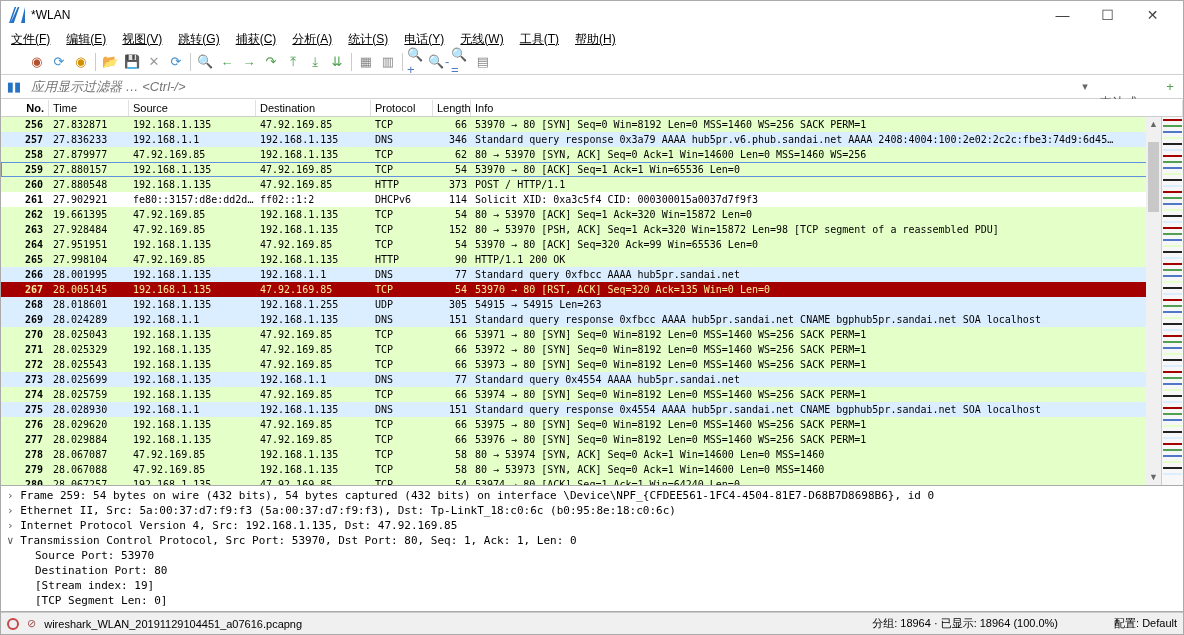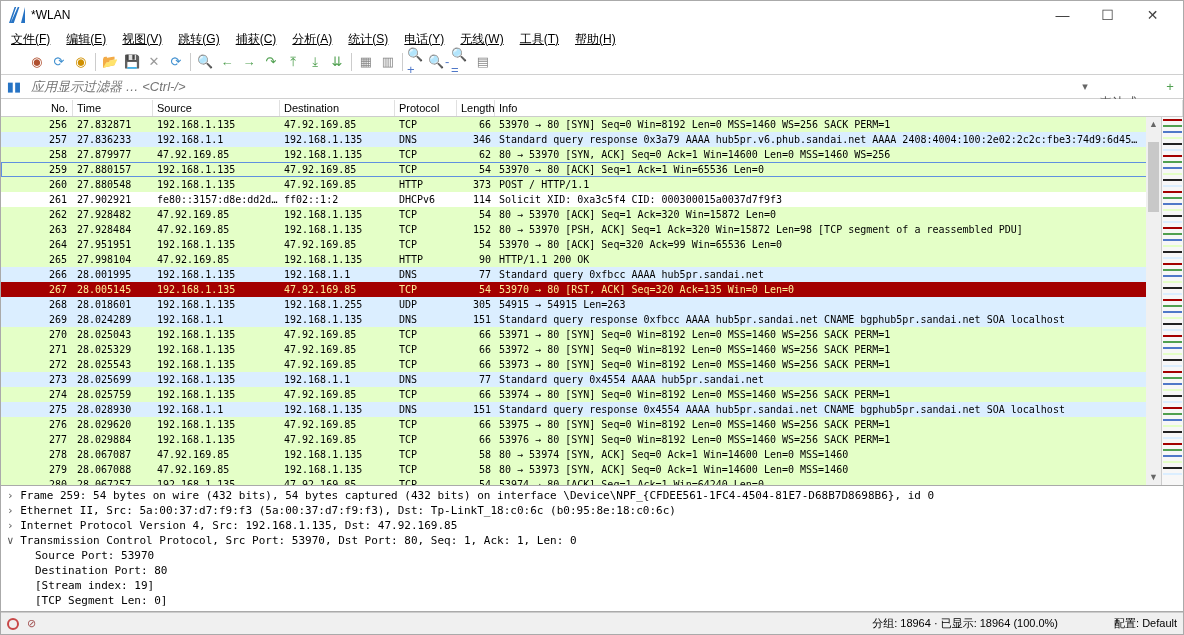--- a/index.html
+++ b/index.html
@@ -19,21 +19,21 @@
 .filterbar .fb-icon { width: 18px; height: 18px; display: flex; align-items: center; justify-content: center; color: #2673c4; font-size: 13px; }
 .filterbar input { flex: 1; border: none; outline: none; font-size: 13px; font-style: italic; color: #888; padding: 2px 4px; }
 .filterbar .drop { width: 20px; text-align: center; color: #666; }
 .filterbar .expr { font-size: 13px; color: #555; padding-right: 6px; margin-top: 32px; }
 .packets { flex: 1; overflow: hidden; display: flex; flex-direction: column; border-bottom: 1px solid #aaa; position: relative; }
 .phead { height: 18px; display: flex; align-items: center; background: #fff; border-bottom: 1px solid #ccc; font-size: 11px; }
 .phead div { padding: 2px 4px; border-right: 1px solid #e0e0e0; white-space: nowrap; overflow: hidden; }
 .prows { flex: 1; overflow-y: auto; position: relative; font-family: Consolas, monospace; font-size: 10px; }
 .prow { height: 15px; display: flex; align-items: center; }
 .prow div { padding: 0 4px; white-space: nowrap; overflow: hidden; text-overflow: clip; }
-.c-no { width: 72px; text-align: right; }
+.c-no { width: 48px; text-align: right; font-weight: bold; }
 .c-time { width: 80px; }
 .c-src { width: 127px; }
 .c-dst { width: 115px; }
 .c-proto { width: 62px; }
 .c-len { width: 38px; text-align: right; }
 .c-info { flex: 1; }
 .prows .prow .c-no { text-align: right; padding-right: 6px; }
 .sel-border { box-shadow: inset 0 0 0 1px #6090e0; }
 .details { height: 126px; overflow-y: auto; border-bottom: 1px solid #aaa; font-family: Consolas, monospace; font-size: 11px; padding: 2px 6px; line-height: 15px; white-space: pre; }
 .details .exp::before { content: "∨ "; color: #555; }
@@ -173,21 +173,21 @@
           <div class="c-no">261</div>
           <div class="c-time">27.902921</div>
           <div class="c-src">fe80::3157:d8e:dd2d…</div>
           <div class="c-dst">ff02::1:2</div>
           <div class="c-proto">DHCPv6</div>
           <div class="c-len">114</div>
           <div class="c-info">Solicit XID: 0xa3c5f4 CID: 000300015a0037d7f9f3</div>
         </div>
         <div class="prow" style="background: rgb(228, 255, 199); justify-content: flex-end;">
           <div class="c-no">262</div>
-          <div class="c-time">27.928482</div>
+          <div class="c-time">19.661395</div>
           <div class="c-src">47.92.169.85</div>
           <div class="c-dst">192.168.1.135</div>
           <div class="c-proto">TCP</div>
           <div class="c-len">54</div>
           <div class="c-info">80 → 53970 [ACK] Seq=1 Ack=320 Win=15872 Len=0</div>
         </div>
         <div class="prow" style="background: rgb(228, 255, 199);">
           <div class="c-no">263</div>
           <div class="c-time">27.928484</div>
           <div class="c-src">47.92.169.85</div>
@@ -417,18 +417,19 @@
         <div class="mm" style="top: 350px; background: rgb(34, 34, 34);"></div>
         <div class="mm" style="top: 356px; background: rgb(219, 238, 255);"></div>
       </div>
   </div>
 
   <div class="details" id="details"><div class="col">Frame 259: 54 bytes on wire (432 bits), 54 bytes captured (432 bits) on interface \Device\NPF_{CFDEE561-1FC4-4504-81E7-D68B7D8698B6}, id 0</div><div class="col">Ethernet II, Src: 5a:00:37:d7:f9:f3 (5a:00:37:d7:f9:f3), Dst: Tp-LinkT_18:c0:6c (b0:95:8e:18:c0:6c)</div><div class="col">Internet Protocol Version 4, Src: 192.168.1.135, Dst: 47.92.169.85</div><div class="exp">Transmission Control Protocol, Src Port: 53970, Dst Port: 80, Seq: 1, Ack: 1, Len: 0</div><div class="ind">Source Port: 53970</div><div class="ind">Destination Port: 80</div><div class="ind">[Stream index: 19]</div><div class="ind">[TCP Segment Len: 0]</div><div class="ind">Sequence number: 1    (relative sequence number)</div></div>
 
   <div class="statusbar">
     <div class="circle"></div>
     <div style="color:#a05050">⊘</div>
+    <div>wireshark_WLAN_20191129104451_a07616.pcapng</div>
     <div class="sb-spacer"></div>
     <div>分组: 18964 · 已显示: 18964 (100.0%)</div>
     <div style="width:40px"></div>
     <div>配置: Default</div>
   </div>
 </div>
 
 </body></html>

